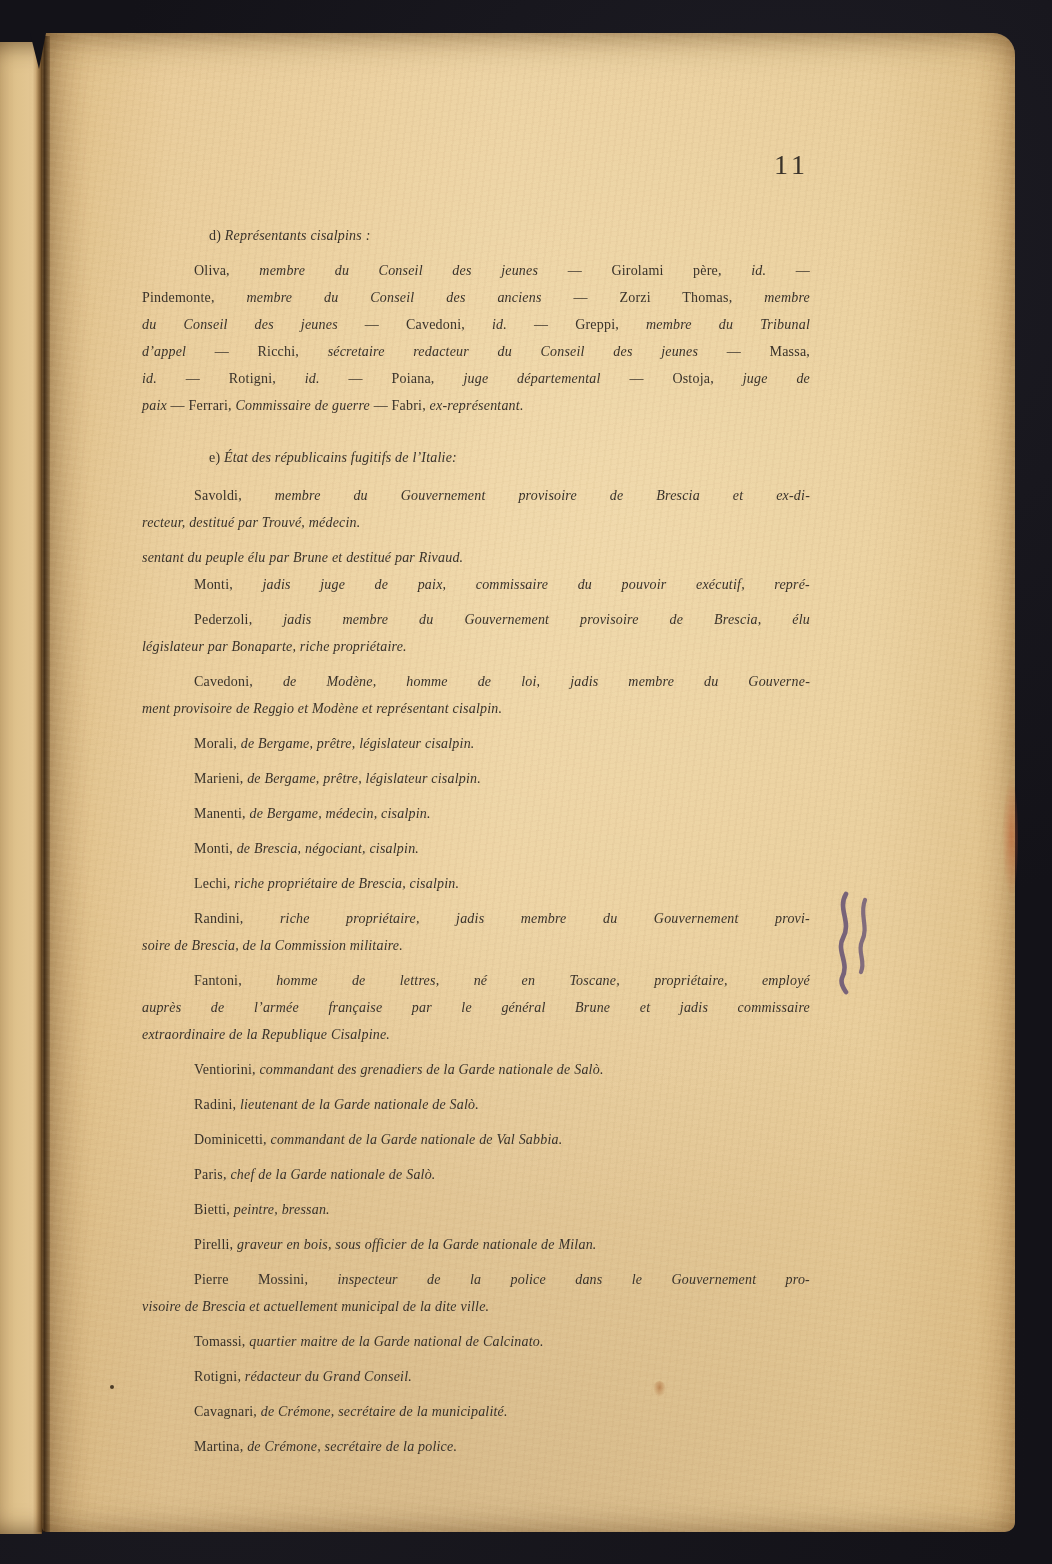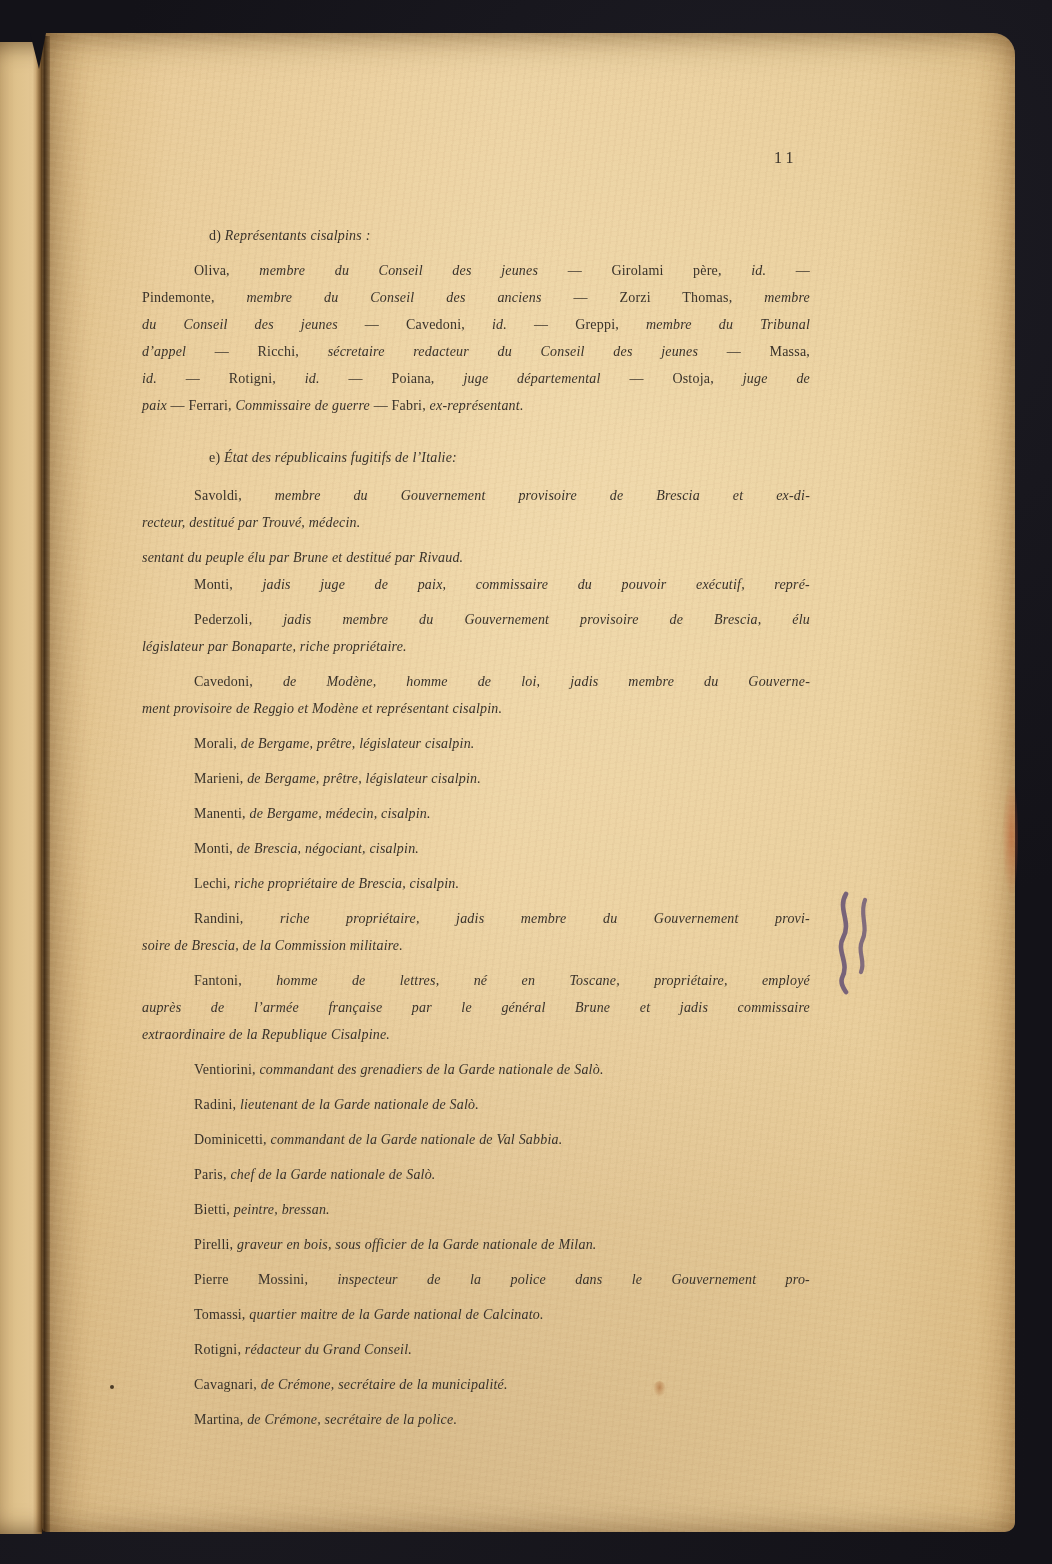--- a/index.html
+++ b/index.html
@@ -69,21 +69,21 @@
     background-image:
       repeating-linear-gradient(97deg, rgba(142,102,56,.035) 0 2px, rgba(142,102,56,0) 2px 7px),
       repeating-linear-gradient(8deg, rgba(255,236,192,.05) 0 3px, rgba(255,236,192,0) 3px 9px),
       repeating-linear-gradient(171deg, rgba(120,85,45,.025) 0 1px, rgba(120,85,45,0) 1px 5px);
     pointer-events: none;
   }
   .page-number {
     position: absolute;
     left: 732px; top: 116px;
     width: 70px;
-    font-size: 16px;
+    font-size: 28px;
     letter-spacing: 4px;
     color: #39322a;
   }
   .text-block {
     position: absolute;
     left: 92px; top: 0;
     width: 684px;
     font-size: 14px;
     line-height: 27px;
     color: #39322a;
@@ -207,20 +207,21 @@
             <div class="line first"><span class="ro">Paris, </span><span class="it">chef de la Garde nationale de Salò.</span></div>
           </div>
           <div class="para">
             <div class="line first"><span class="ro">Bietti, </span><span class="it">peintre, bressan.</span></div>
           </div>
           <div class="para">
             <div class="line first"><span class="ro">Pirelli, </span><span class="it">graveur en bois, sous officier de la Garde nationale de Milan.</span></div>
           </div>
           <div class="para">
             <div class="line first just"><span class="ro">Pierre Mossini, </span><span class="it">inspecteur de la police dans le Gouvernement pro-</span></div>
+            <div class="line"><span class="it">visoire de Brescia et actuellement municipal de la dite ville.</span></div>
           </div>
           <div class="para">
             <div class="line first"><span class="ro">Tomassi, </span><span class="it">quartier maitre de la Garde national de Calcinato.</span></div>
           </div>
           <div class="para">
             <div class="line first"><span class="ro">Rotigni, </span><span class="it">rédacteur du Grand Conseil.</span></div>
           </div>
           <div class="para">
             <div class="line first"><span class="ro">Cavagnari, </span><span class="it">de Crémone, secrétaire de la municipalité.</span></div>
           </div>

